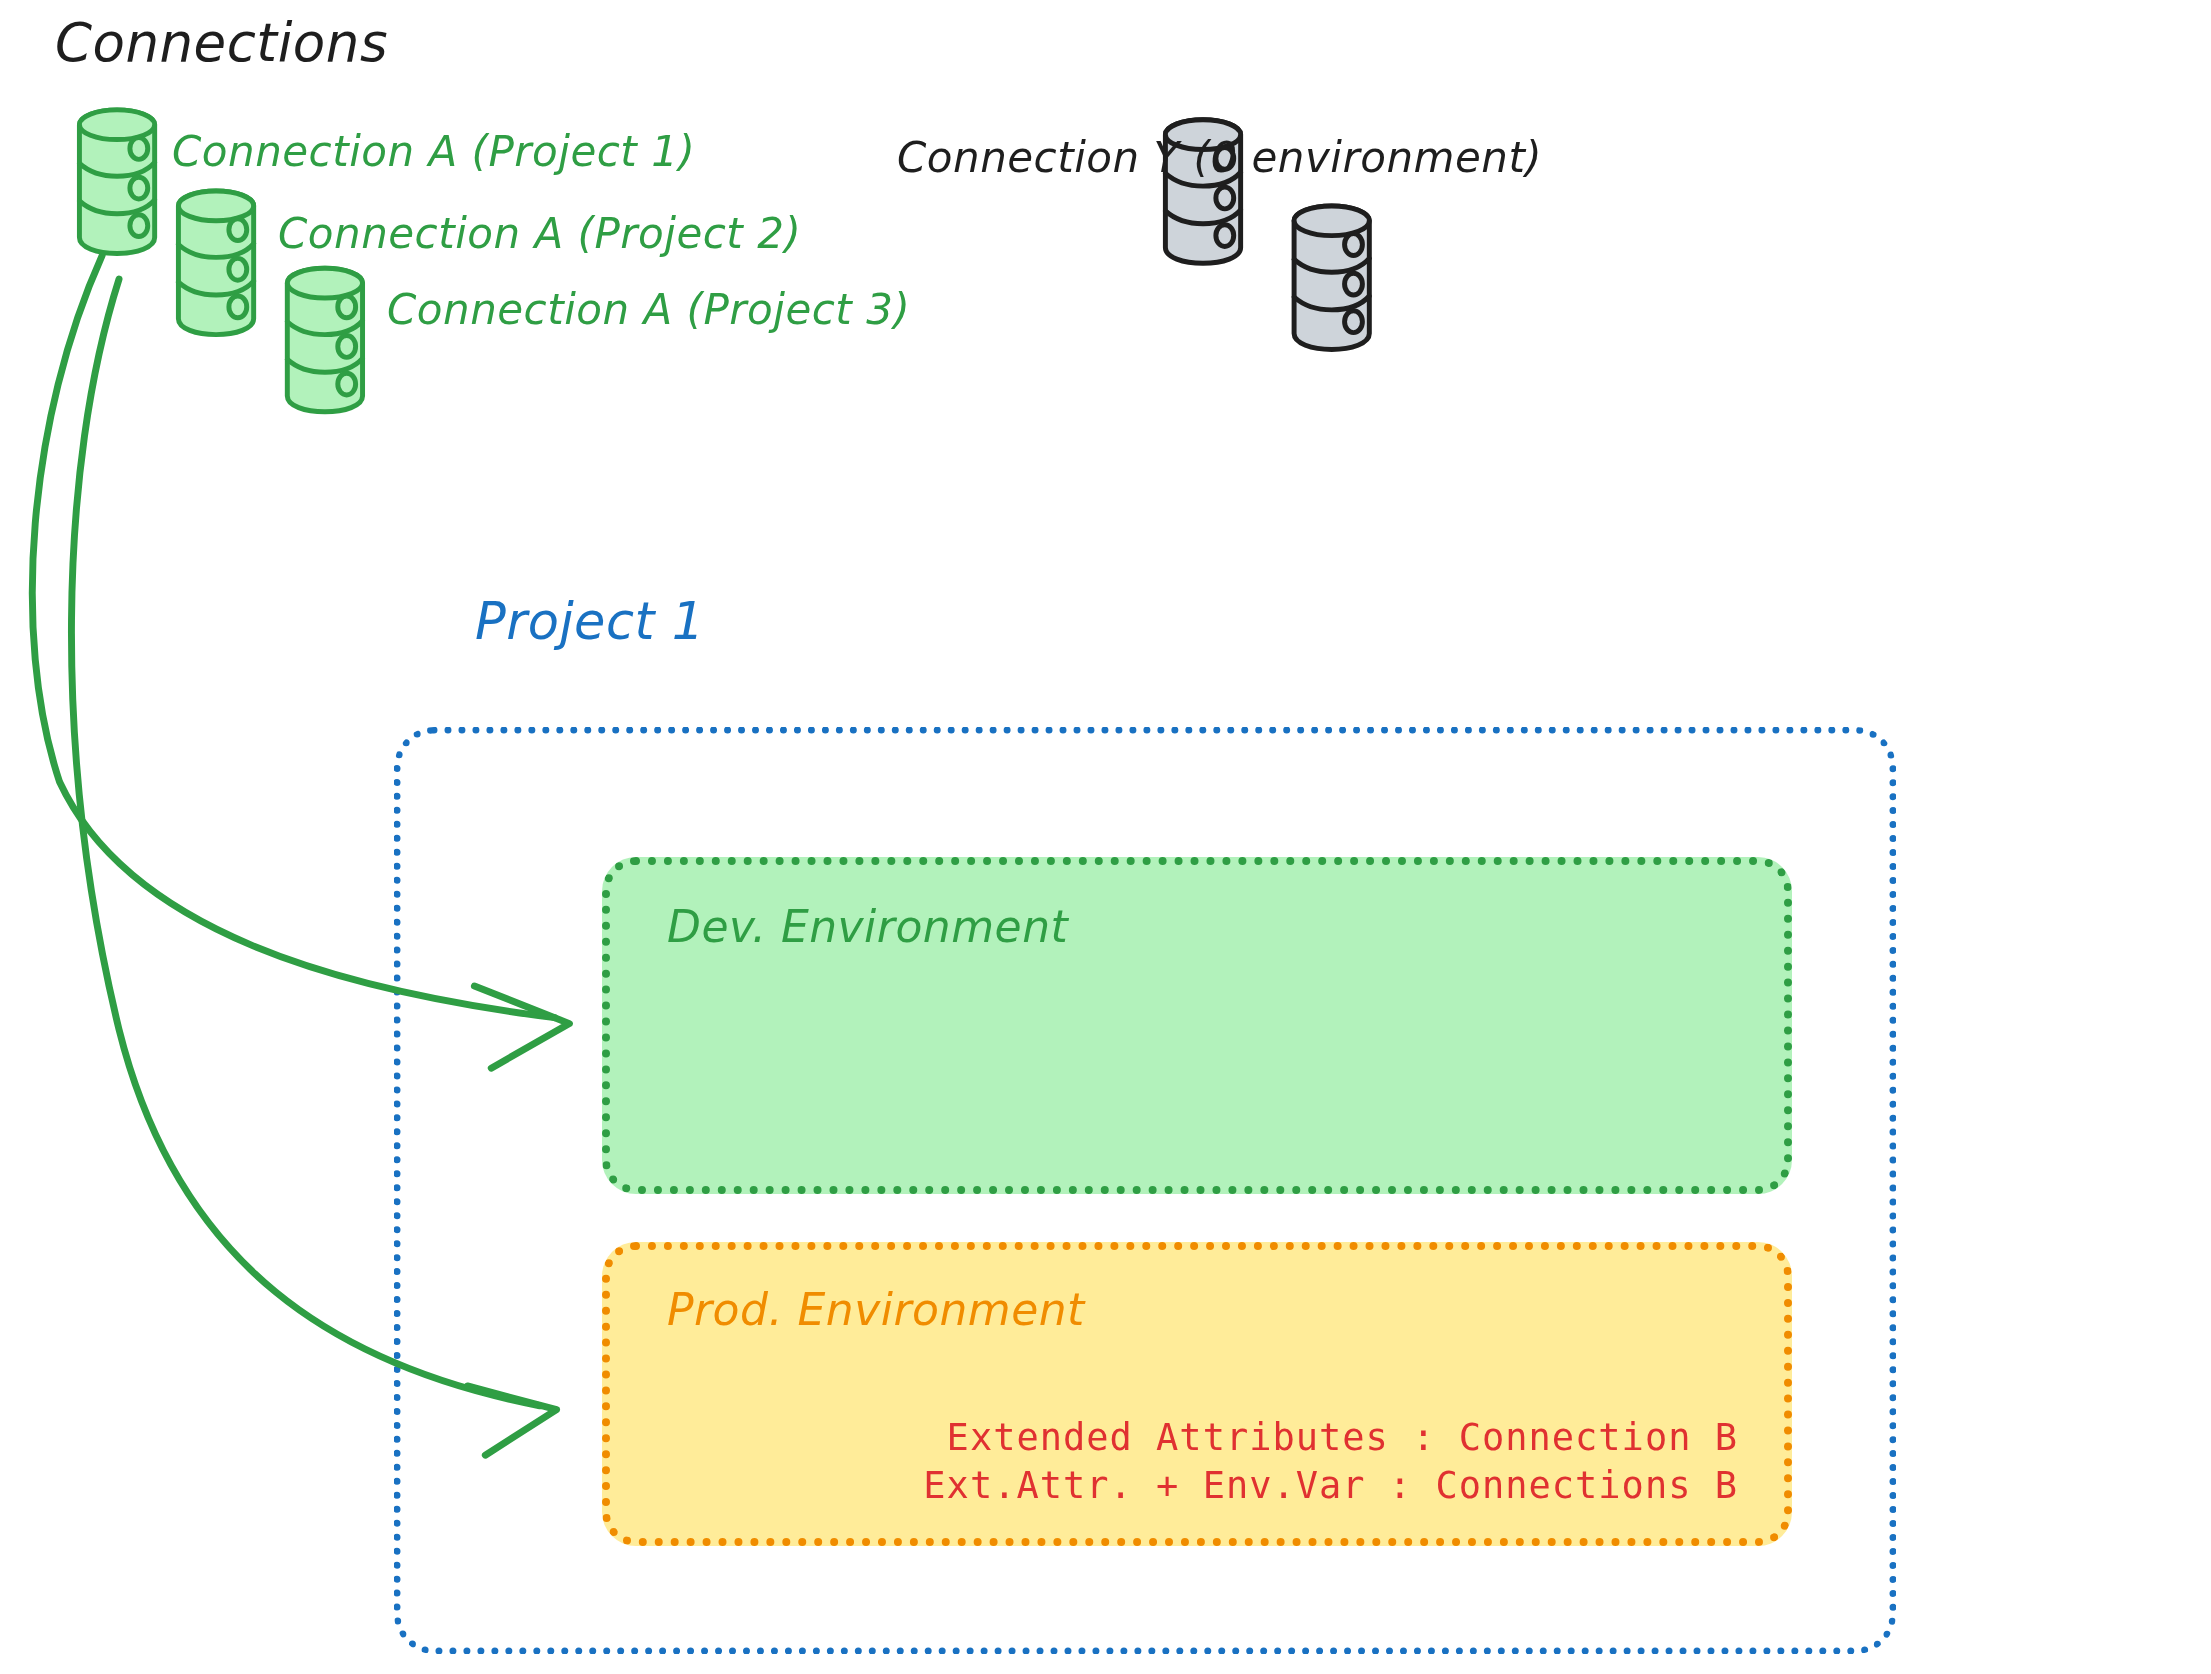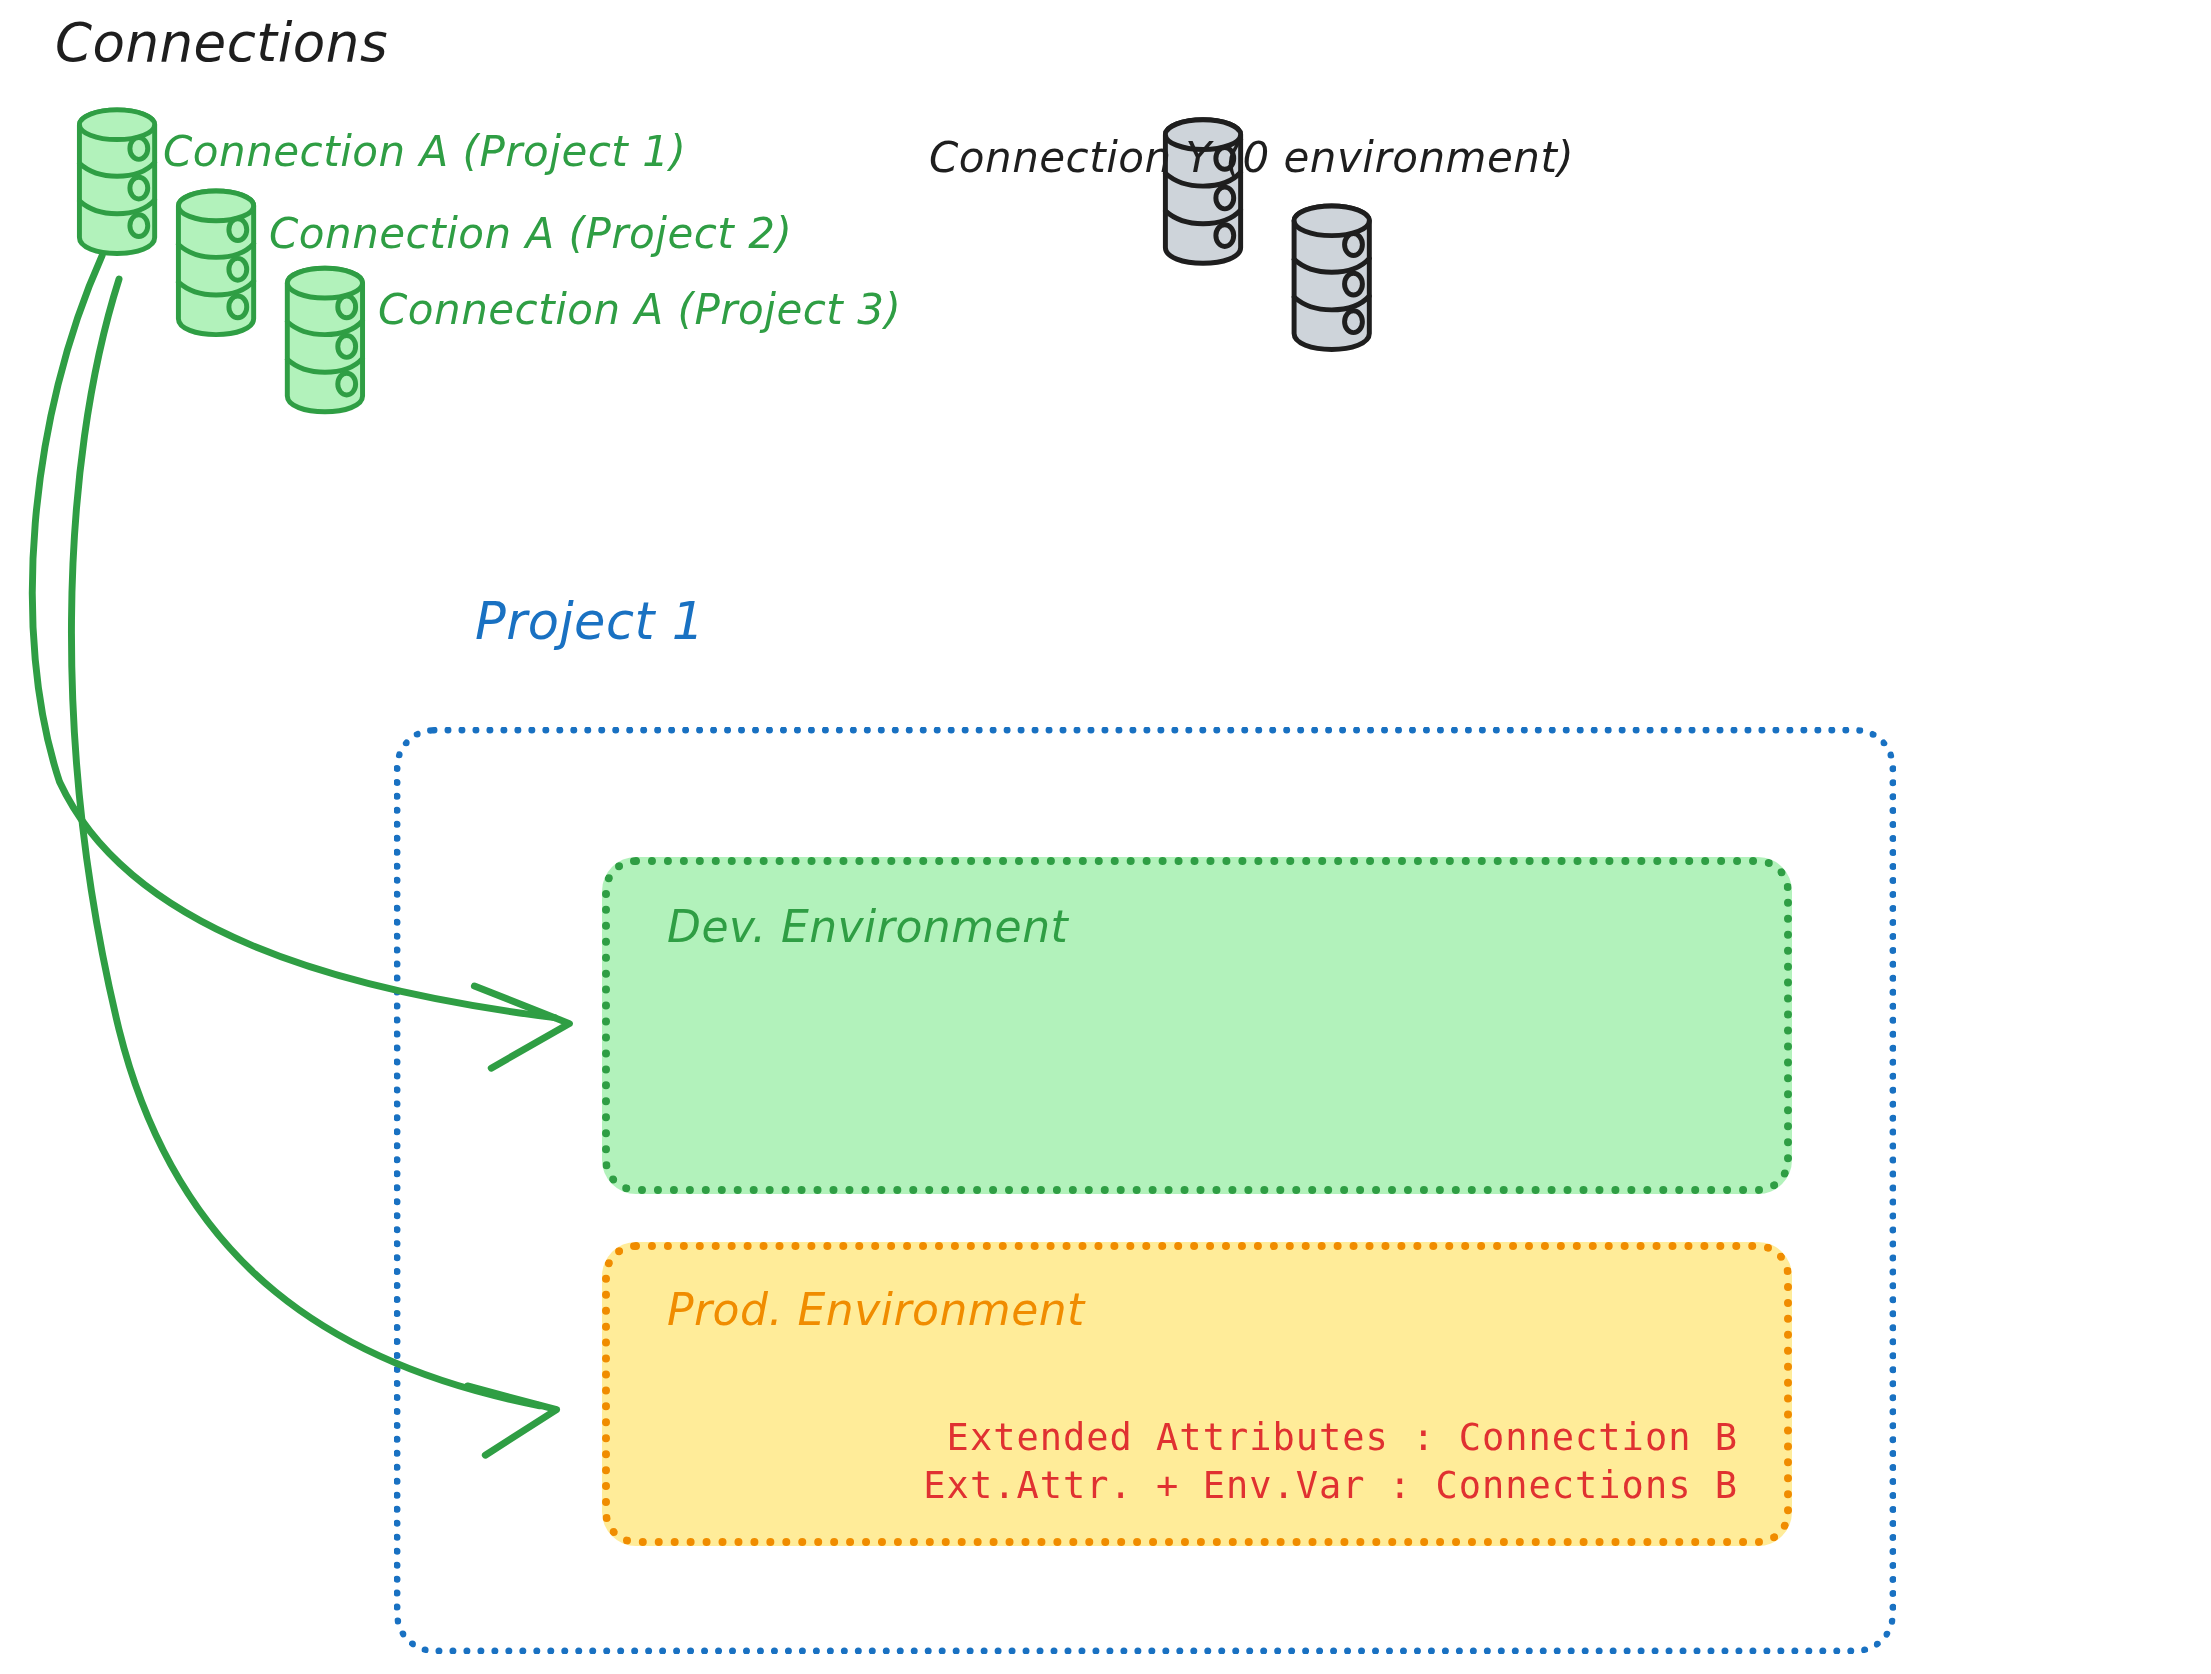--- a/index.html
+++ b/index.html
@@ -33,20 +33,21 @@
     left: 55px;
     top: 12px;
     font-size: 53px;
     color: #1e1e1e;
     font-style: italic;
   }
   .conn-label-green {
     font-size: 42px;
     color: #2f9e44;
     font-style: italic;
+    margin-left: 9px;
   }
   .conn-label-black {
     font-size: 42px;
     color: #1e1e1e;
     font-style: italic;
   }
   #project-title {
     font-size: 51px;
     color: #1971c2;
     font-style: italic;
@@ -153,21 +154,21 @@
     <use href="#db-green" x="178" y="190"></use>
     <use href="#db-green" x="288" y="268"></use>
     <use href="#db-gray" x="1175" y="118"></use>
     <use href="#db-gray" x="1305" y="205"></use>
   </svg>
 
   <div class="abs hand conn-label-green" style="left:163px; top:127px;">Connection A (Project 1)</div>
   <div class="abs hand conn-label-green" style="left:269px; top:209px;">Connection A (Project 2)</div>
   <div class="abs hand conn-label-green" style="left:378px; top:285px;text-align:center;">Connection A (Project 3)</div>
 
-  <div class="abs hand conn-label-black" style="left:929px; top:133px;">Connection Y (0 environment)</div>
+  <div class="abs hand conn-label-black" style="left:897px; top:133px;">Connection Y (0 environment)</div>
 
   <div class="abs hand" id="project-title">Project 1</div>
 
   <div class="abs" id="project-box"></div>
 
   <div class="abs env-box" id="dev-env-box">
     <div class="abs hand env-title" id="dev-env-title">Dev. Environment</div>
   </div>
 
   <div class="abs env-box" id="prod-env-box">

